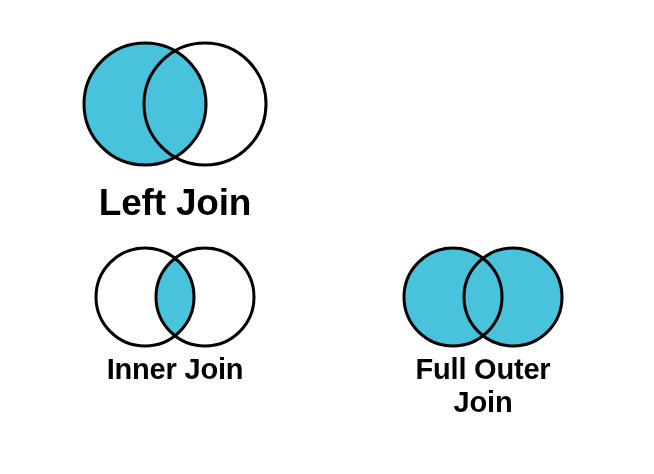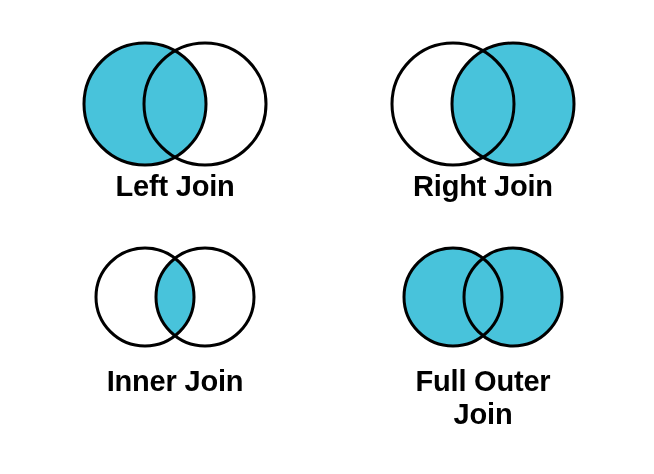--- a/index.html
+++ b/index.html
@@ -38,23 +38,23 @@
     letter-spacing: -0.2px;
     white-space: pre-line;
   }
   
   #cell-left-join   { left: 55px;  top: 38px; width: 240px; }
   #cell-right-join  { left: 363px; top: 38px; width: 240px; }
   #cell-inner-join  { left: 55px;  top: 243px; width: 240px; }
   #cell-full-join   { left: 363px; top: 243px; width: 240px; justify-content: center; }
 
   #cell-left-join .caption,
-  #cell-right-join .caption { font-size: 29px; }
+  #cell-right-join .caption { font-size: 37px; margin-top: 12px; }
   #cell-inner-join .caption,
-  #cell-full-join .caption  { font-size: 29px; margin-top: 14px; }
+  #cell-full-join .caption  { font-size: 29px; margin-top: 2px; }
 </style>
 </head>
 <body>
 
 <div class="board">
 
   <div class="cell" id="cell-left-join">
     <div class="venn-wrap">
       <svg width="210" height="132" viewBox="0 0 210 132">
         <defs>
@@ -69,40 +69,20 @@
 
         <circle cx="75" cy="66" r="61" fill="#48C3DB" clip-path="url(#clip-lj-right)"></circle>
 
         <circle cx="75" cy="66" r="61" fill="none" stroke="#000000" stroke-width="3"></circle>
         <circle cx="135" cy="66" r="61" fill="none" stroke="#000000" stroke-width="3"></circle>
       </svg>
     </div>
     <div class="caption">Left Join</div>
   </div>
 
-  <div class="cell" id="cell-right-join">
-    <div class="venn-wrap">
-      <svg width="210" height="132" viewBox="0 0 210 132">
-        <defs>
-          <clipPath id="clip-rj-left">
-            <circle cx="75" cy="66" r="61"></circle>
-          </clipPath>
-        </defs>
-
-        <circle cx="75" cy="66" r="61" fill="#FFFFFF"></circle>
-
-        <circle cx="135" cy="66" r="61" fill="#48C3DB"></circle>
-
-        <circle cx="135" cy="66" r="61" fill="#48C3DB" clip-path="url(#clip-rj-left)"></circle>
-        <circle cx="75" cy="66" r="61" fill="none" stroke="#000000" stroke-width="3"></circle>
-        <circle cx="135" cy="66" r="61" fill="none" stroke="#000000" stroke-width="3"></circle>
-      </svg>
-    </div>
-    <div class="caption">Right Join</div>
-  </div>
 
   <div class="cell" id="cell-inner-join">
     <div class="venn-wrap">
       <svg width="212" height="108" viewBox="0 0 212 108">
         <defs>
           <clipPath id="clip-ij-right">
             <circle cx="136" cy="54" r="49"></circle>
           </clipPath>
         </defs>
         <circle cx="76" cy="54" r="49" fill="#FFFFFF"></circle>

